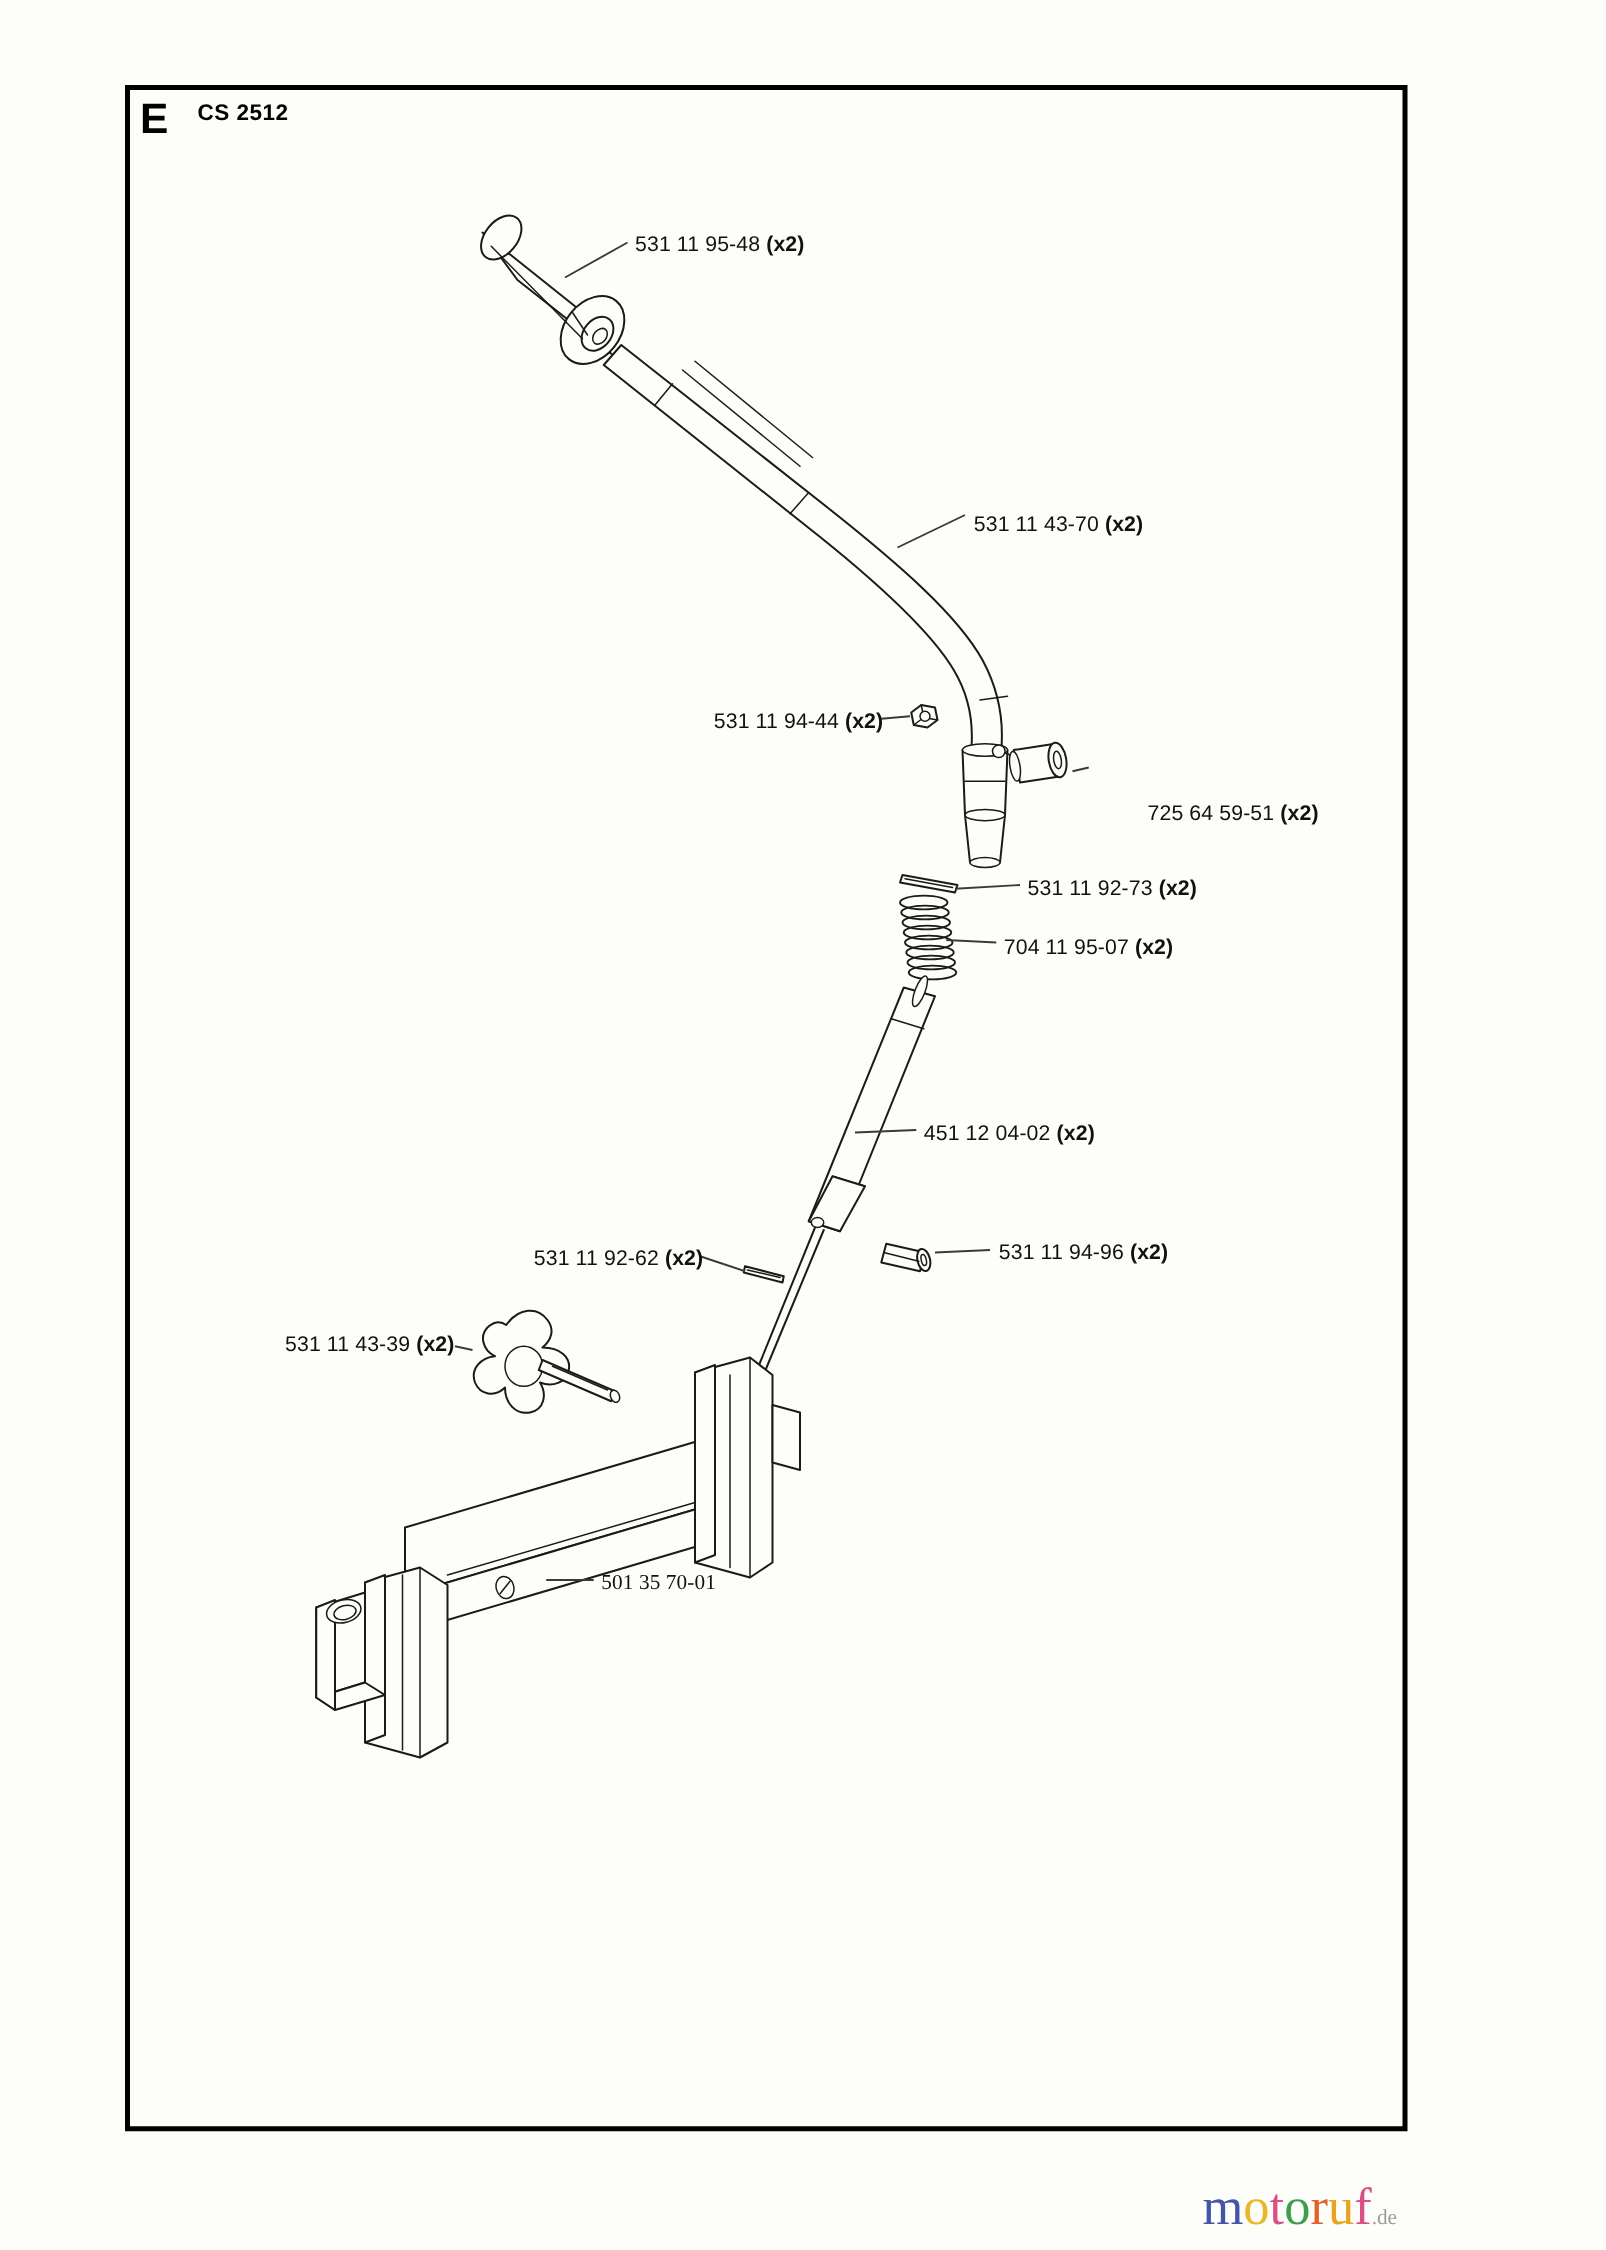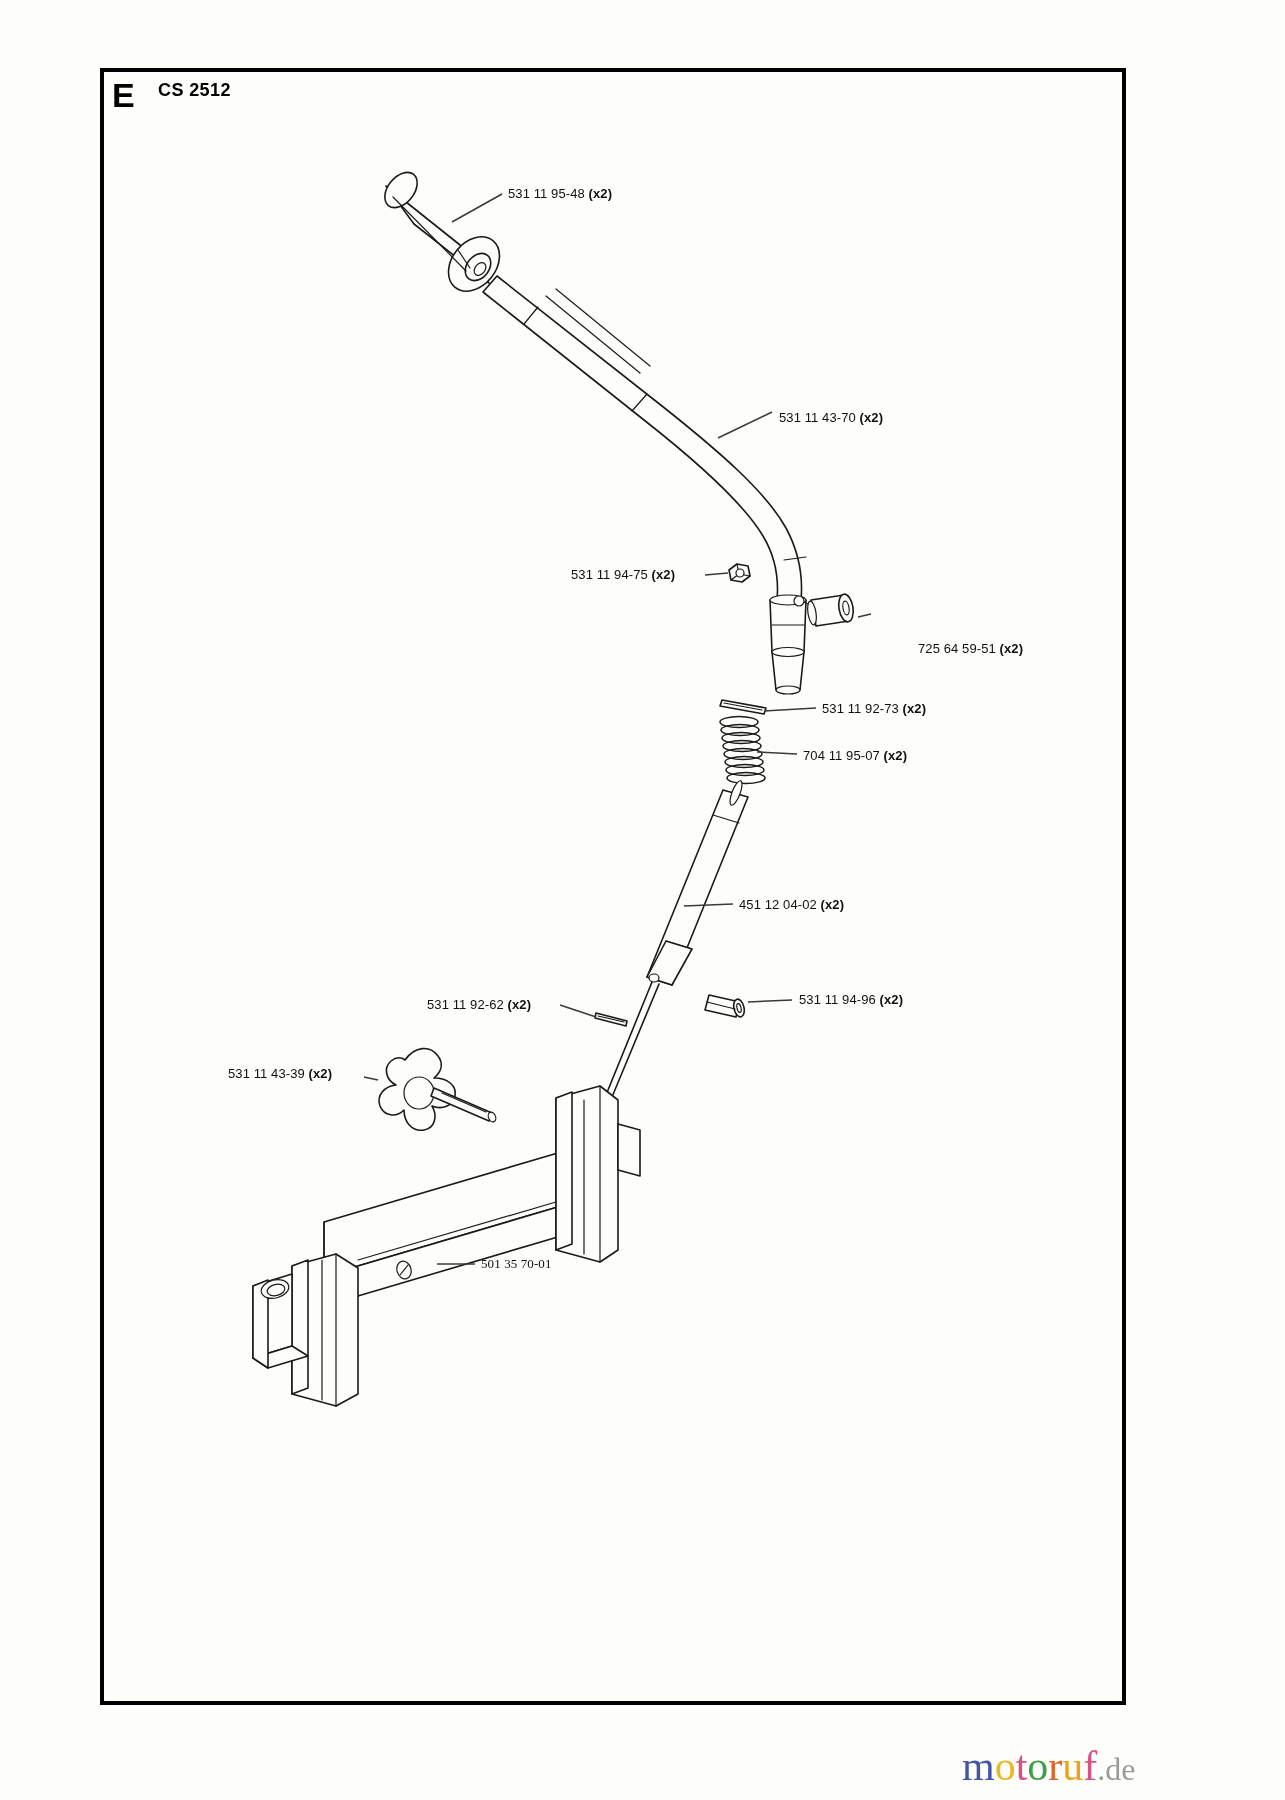--- a/index.html
+++ b/index.html
@@ -54,21 +54,21 @@
   }
   .svg-layer {
     position: absolute;
     left: 0; top: 0;
     width: 1285px;
     height: 1800px;
     pointer-events: none;
   }
   .part-label {
     position: absolute;
-    font-size: 13px;
+    font-size: 17px;
     color: #111;
     white-space: nowrap;
     font-family: "Liberation Sans", sans-serif;
     letter-spacing: 0.1px;
   }
   .part-label .qty {
     font-weight: bold;
   }
   .watermark {
     position: absolute;
@@ -81,21 +81,21 @@
   }
   .watermark .w-m { color: #4455a8; }
   .watermark .w-o1 { color: #e8b828; }
   .watermark .w-t { color: #d94f86; }
   .watermark .w-o2 { color: #3f9e4d; }
   .watermark .w-r { color: #e2622a; }
   .watermark .w-u { color: #e8a41c; }
   .watermark .w-f { color: #d94f86; }
   .watermark .w-de {
     color: #9b9b9b;
-    font-size: 32px;
+    font-size: 17px;
   }
 </style>
 </head>
 <body>
 
 <div class="page">
 
   <div class="diagram-frame"></div>
 
   <div class="section-letter">E</div>
@@ -279,21 +279,21 @@
     <span>531 11 95-48</span>
     <span class="qty">(x2)</span>
   </div>
 
   <div class="part-label" style="left:779px; top:410px;">
     <span>531 11 43-70</span>
     <span class="qty">(x2)</span>
   </div>
 
   <div class="part-label" style="left:571px; top:567px;">
-    <span>531 11 94-75</span>
+    <span>531 11 94-44</span>
     <span class="qty">(x2)</span>
   </div>
 
   <div class="part-label" style="left:877px; top:641px;margin-left:41px;">
     <span>725 64 59-51</span>
     <span class="qty">(x2)</span>
   </div>
 
   <div class="part-label" style="left:822px; top:701px;">
     <span>531 11 92-73</span>

